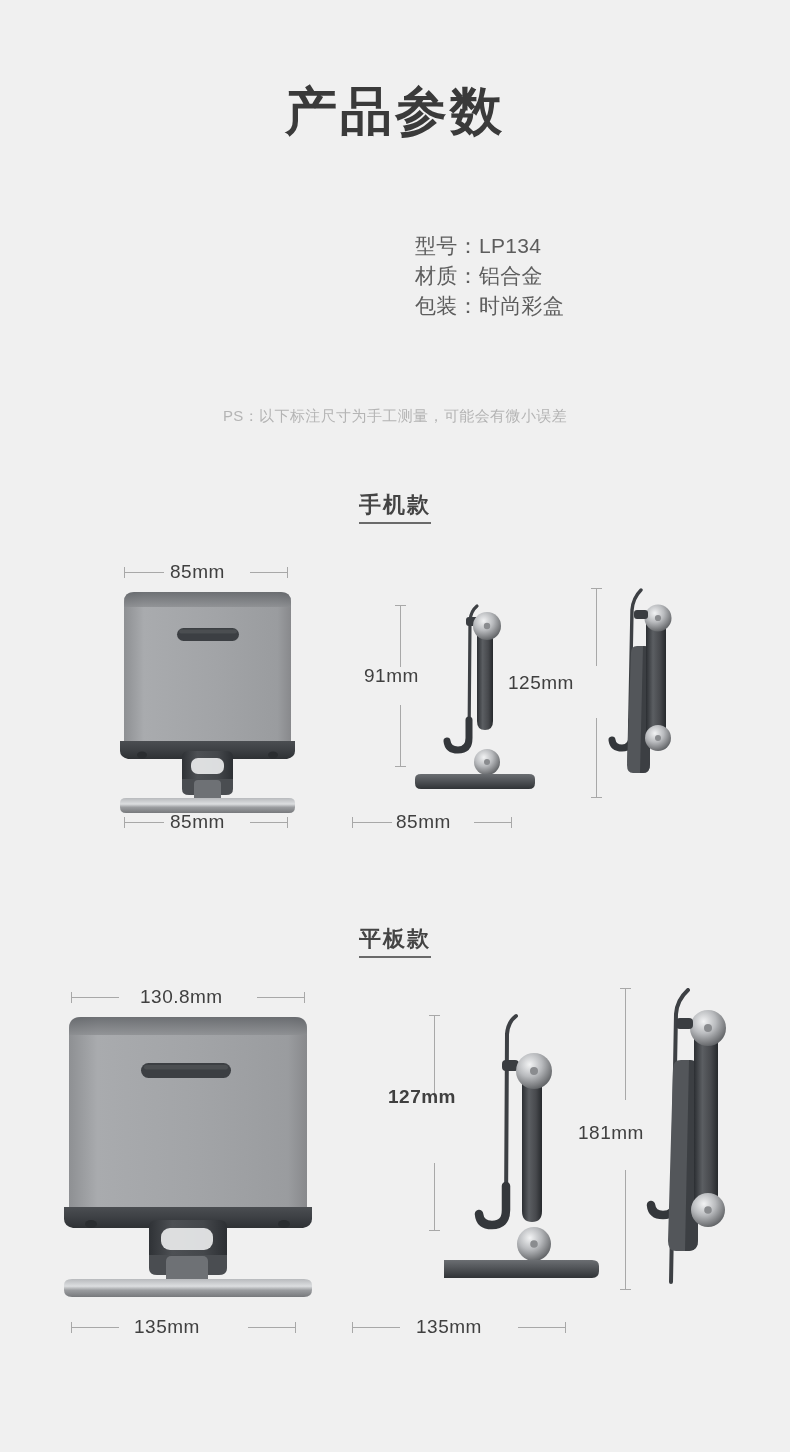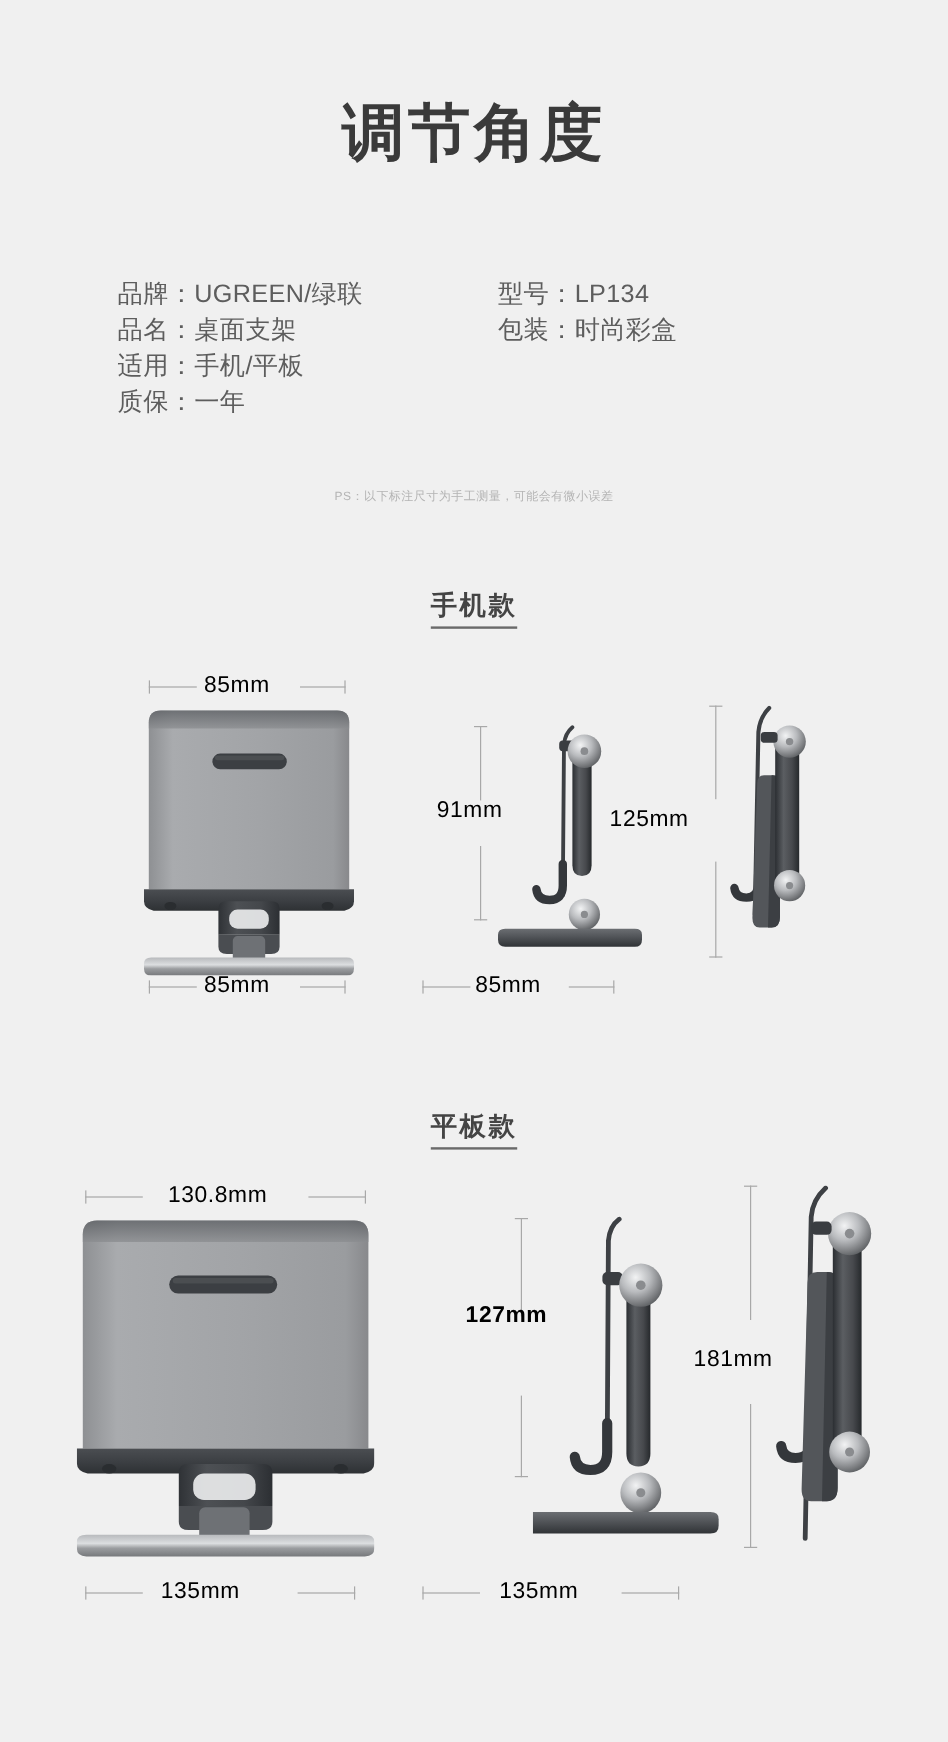--- a/index.html
+++ b/index.html
@@ -57,21 +57,21 @@
     letter-spacing: 0.3px;
   }
 
   
   #ps-note {
     position: absolute;
     top: 407px;
     left: 0;
     width: 790px;
     text-align: center;
-    font-size: 10px;
+    font-size: 15px;
     color: #b4b4b4;
     letter-spacing: 0.4px;
   }
 
   
   .section-heading {
     position: absolute;
     left: 0;
     width: 790px;
     text-align: center;
@@ -84,21 +84,21 @@
     border-bottom: 2px solid #6a6a6a;
     padding-bottom: 5px;
   }
   #heading-phone  { top: 490px; }
   #heading-tablet { top: 924px; }
 
   
   .dim-label {
     position: absolute;
     font-size: 19px;
-    color: #000000;
+    color: #404040;
     white-space: nowrap;
     letter-spacing: 0.5px;
     text-align: right;
   }
   .dim-h {            
     position: absolute;
     height: 1px;
     background: #a8a8a8;
   }
   .dim-h::before, .dim-h::after {
@@ -132,31 +132,26 @@
   .dim-v.cap-top::after    { display: none; }
   .dim-v.cap-bot::before   { display: none; }
 
   .figure { position: absolute; }
 </style>
 </head>
 <body>
 
 <div class="page">
 
-  <div id="page-title">调节角度</div>
+  <div id="page-title">产品参数</div>
 
   <div class="spec-block">
-    <div class="spec-col left">
-      <div class="spec-line">品牌：UGREEN/绿联</div>
-      <div class="spec-line">品名：桌面支架</div>
-      <div class="spec-line">适用：手机/平板</div>
-      <div class="spec-line">质保：一年</div>
-    </div>
     <div class="spec-col right">
       <div class="spec-line">型号：LP134</div>
+      <div class="spec-line">材质：铝合金</div>
       <div class="spec-line">包装：时尚彩盒</div>
     </div>
   </div>
 
   <div id="ps-note">PS：以下标注尺寸为手工测量，可能会有微小误差</div>
 
   <div class="section-heading" id="heading-phone">
     <span class="txt">手机款</span>
   </div>
 

